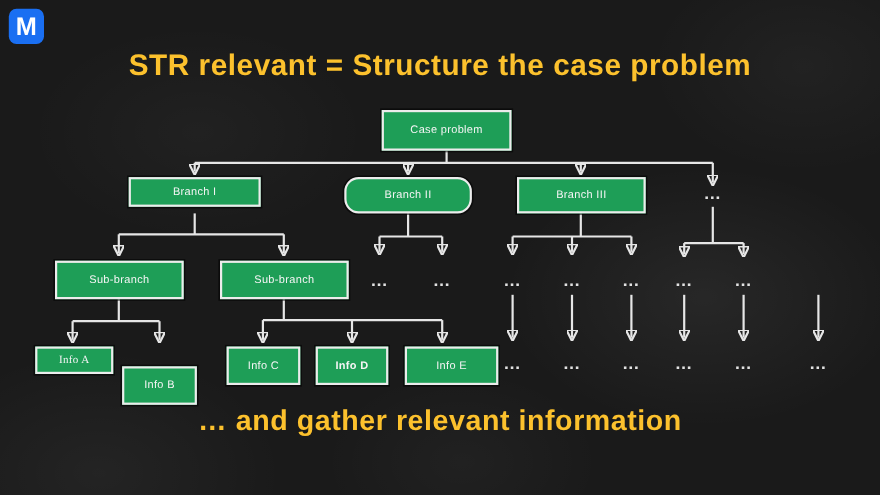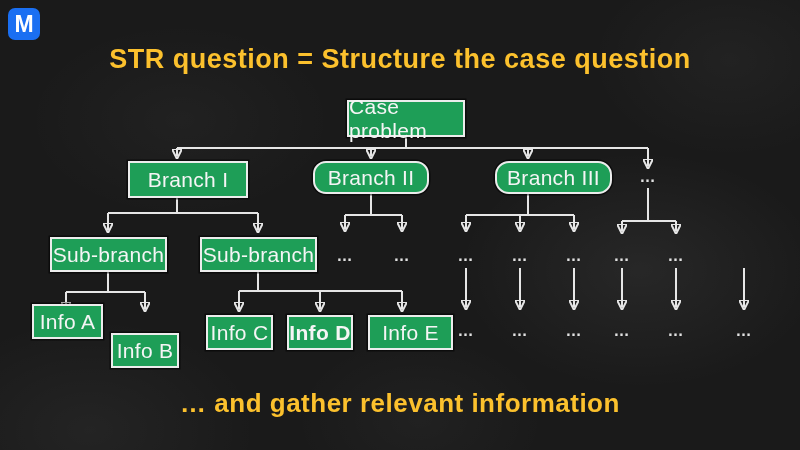--- a/index.html
+++ b/index.html
@@ -25,32 +25,32 @@
     background:var(--logo); border-radius:7px;
     display:flex; align-items:center; justify-content:center;
     color:#fff; font-size:23px; font-weight:bold;
   }
   .title{
     position:absolute; left:0; top:44px; width:800px;
     text-align:center; color:var(--accent);
     font-size:27px; font-weight:bold; letter-spacing:0.5px;
   }
   .footer{
-    position:absolute; left:0; top:388px; width:800px;
+    position:absolute; left:0; top:367px; width:800px;
     text-align:center; color:var(--accent);
     font-size:26px; font-weight:bold; letter-spacing:0.5px;
   }
   .node{
     position:absolute;
     background:var(--box);
     border:2px solid var(--box_border);
     box-shadow:0 0 0 1.5px rgba(0,0,0,0.55);
     color:var(--text);
     display:flex; align-items:center; justify-content:center;
-    font-size:21px; letter-spacing:0.3px;
+    font-size:10px; letter-spacing:0.3px;
   }
   .dots{
     position:absolute; transform:translate(-50%,-50%);
     color:#e2e2e2; font-size:16px; font-weight:bold; letter-spacing:1px;
     line-height:1;
   }
   svg.wires{position:absolute; left:0; top:0;}
   svg.wires line, svg.wires path{stroke:var(--line); stroke-width:2; fill:none;}
 </style>
 </head>
@@ -107,42 +107,42 @@
   <line x1="574" y1="268" x2="574" y2="307" marker-end="url(#arr)"></line>
   <line x1="622" y1="268" x2="622" y2="307" marker-end="url(#arr)"></line>
   <line x1="676" y1="268" x2="676" y2="307" marker-end="url(#arr)"></line>
   <line x1="744" y1="268" x2="744" y2="307" marker-end="url(#arr)"></line>
 </svg>
 
 <div class="logo">
   <span>M</span>
 </div>
 
-<div class="title">STR question = Structure the case question</div>
+<div class="title">STR relevant = Structure the case problem</div>
 <div class="footer">… and gather relevant information</div>
 
 <div class="node" style="left:347px;top:100px;width:118px;height:37px;">Case problem</div>
 
-<div class="node" style="left:128px;top:161px;width:120px;height:37px;text-align:center;">Branch I</div>
+<div class="node" style="left:117px;top:161px;width:120px;height:27px;text-align:center;">Branch I</div>
 <div class="node" style="left:313px;top:161px;width:116px;height:33px;border-radius:13px;">Branch II</div>
-<div class="node" style="left:495px;top:161px;width:117px;height:33px;border-radius:14px;">Branch III</div>
+<div class="node" style="left:470px;top:161px;width:117px;height:33px;">Branch III</div>
 <div class="dots" style="left:648px;top:177px;">…</div>
 
 <div class="node" style="left:50px;top:237px;width:117px;height:35px;">Sub-branch</div>
 <div class="node" style="left:200px;top:237px;width:117px;height:35px;">Sub-branch</div>
 
 <div class="dots" style="left:345px;top:256px;">…</div>
 <div class="dots" style="left:402px;top:256px;">…</div>
 <div class="dots" style="left:466px;top:256px;">…</div>
 <div class="dots" style="left:520px;top:256px;">…</div>
 <div class="dots" style="left:574px;top:256px;">…</div>
 <div class="dots" style="left:622px;top:256px;">…</div>
 <div class="dots" style="left:676px;top:256px;">…</div>
 
-<div class="node" style="left:32px;top:304px;width:71px;height:35px;">Info A</div>
+<div class="node" style="left:32px;top:315px;width:71px;height:25px;font-family:Liberation Serif, serif;">Info A</div>
 <div class="node" style="left:111px;top:333px;width:68px;height:35px;">Info B</div>
 <div class="node" style="left:206px;top:315px;width:67px;height:35px;">Info C</div>
 <div class="node" style="left:287px;top:315px;width:66px;height:35px;font-weight:bold;">Info D</div>
 <div class="node" style="left:368px;top:315px;width:85px;height:35px;">Info E</div>
 
 <div class="dots" style="left:466px;top:331px;">…</div>
 <div class="dots" style="left:520px;top:331px;">…</div>
 <div class="dots" style="left:574px;top:331px;">…</div>
 <div class="dots" style="left:622px;top:331px;">…</div>
 <div class="dots" style="left:676px;top:331px;">…</div>

